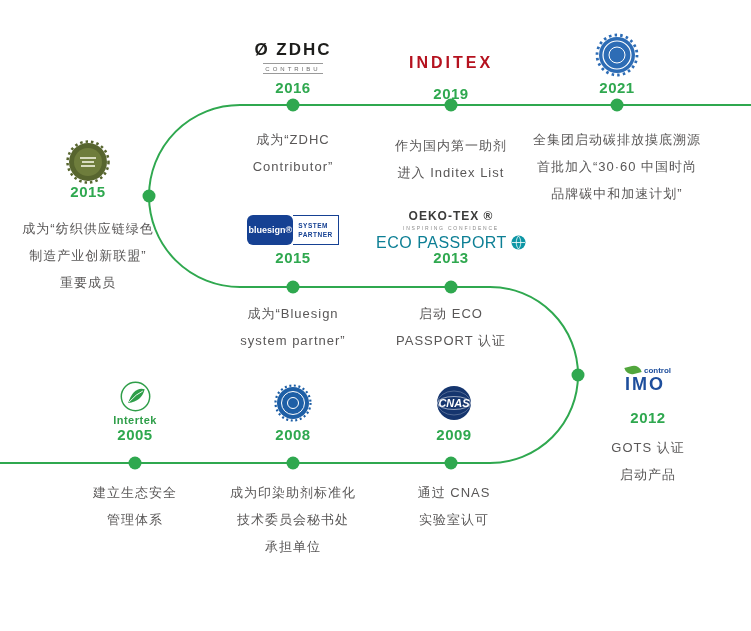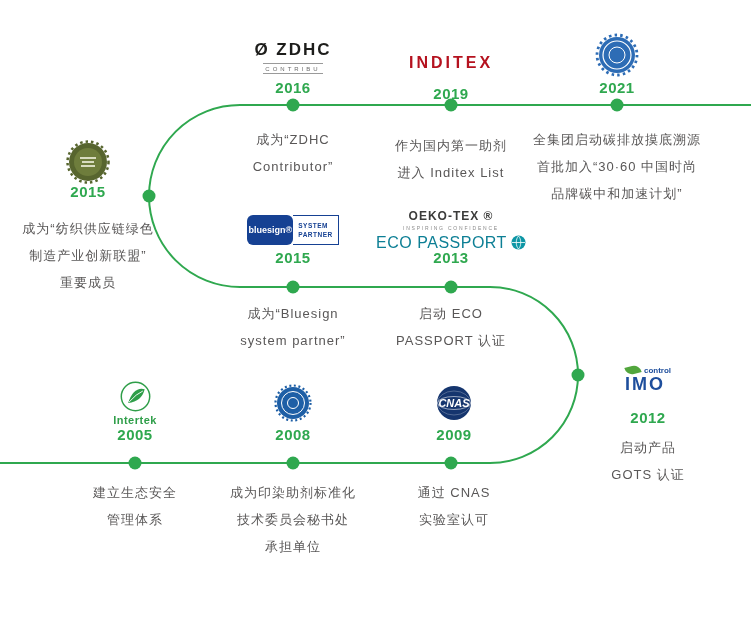--- a/index.html
+++ b/index.html
@@ -186,22 +186,22 @@
       <div class="imo">
         <div class="imo-top">
           <span class="imo-leaf"></span>
           <span class="imo-control">control</span>
         </div>
         <div class="imo-name">IMO</div>
       </div>
     </div>
     <div class="year" style="margin-top:10px">2012</div>
     <div class="lines" style="margin-top:8px">
+      <div>GOTS 认证</div>
       <div>启动产品</div>
-      <div>GOTS 认证</div>
     </div>
   </div>
 
   <div class="ms ms-2005">
     <div class="logo-box h48">
       <svg width="33" height="33" viewBox="0 0 36 36">
         <circle cx="18" cy="18" r="15.5" fill="none" stroke="#2f9e49" stroke-width="1.6"></circle>
         <path d="M10 25 Q16 7 28 10 Q25 23 10 25 Z" fill="#2f9e49"></path>
         <path d="M11 24 Q19 15 26 12" stroke="#ffffff" stroke-width="1" fill="none"></path>
       </svg>

